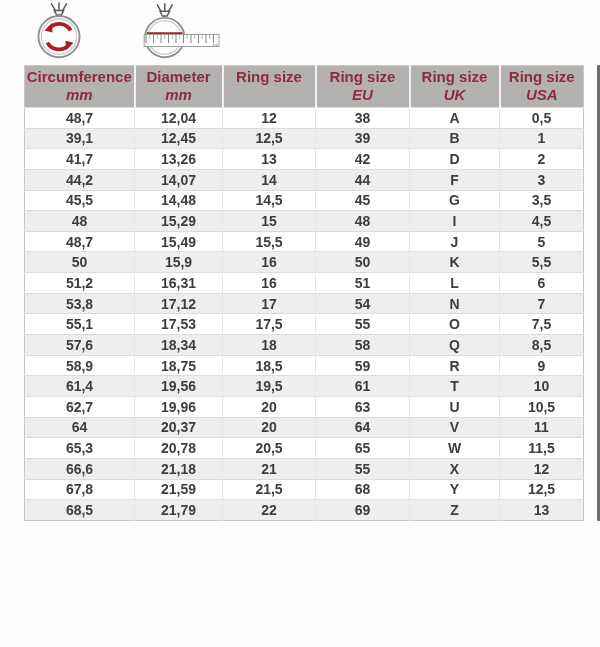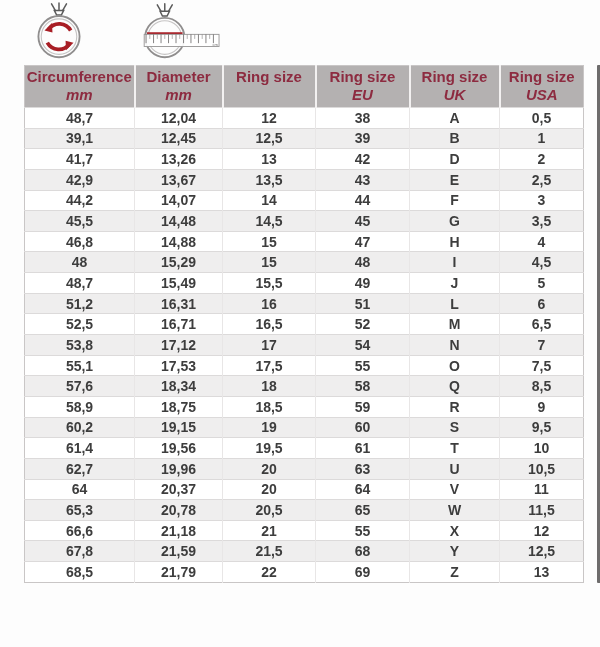--- a/index.html
+++ b/index.html
@@ -164,84 +164,68 @@
   </tr>
           <tr>
     <td>41,7</td>
     <td>13,26</td>
     <td>13</td>
     <td>42</td>
     <td>D</td>
     <td>2</td>
   </tr>
           <tr>
-    <td>42,9</td>
-    <td>13,67</td>
-    <td>13,5</td>
-    <td>43</td>
-    <td>E</td>
-    <td>2,5</td>
-  </tr>
-          <tr>
     <td>44,2</td>
     <td>14,07</td>
     <td>14</td>
     <td>44</td>
     <td>F</td>
     <td>3</td>
   </tr>
           <tr>
     <td>45,5</td>
     <td>14,48</td>
     <td>14,5</td>
     <td>45</td>
     <td>G</td>
     <td>3,5</td>
   </tr>
           <tr>
-    <td>46,8</td>
-    <td>14,88</td>
-    <td>15</td>
-    <td>47</td>
-    <td>H</td>
-    <td>4</td>
-  </tr>
-          <tr>
     <td>48</td>
     <td>15,29</td>
     <td>15</td>
     <td>48</td>
     <td>I</td>
     <td>4,5</td>
   </tr>
           <tr>
     <td>48,7</td>
     <td>15,49</td>
     <td>15,5</td>
     <td>49</td>
     <td>J</td>
     <td>5</td>
   </tr>
           <tr>
+    <td>50</td>
+    <td>15,9</td>
+    <td>16</td>
+    <td>50</td>
+    <td>K</td>
+    <td>5,5</td>
+  </tr>
+          <tr>
     <td>51,2</td>
     <td>16,31</td>
     <td>16</td>
     <td>51</td>
     <td>L</td>
     <td>6</td>
   </tr>
           <tr>
-    <td>52,5</td>
-    <td>16,71</td>
-    <td>16,5</td>
-    <td>52</td>
-    <td>M</td>
-    <td>6,5</td>
-  </tr>
-          <tr>
     <td>53,8</td>
     <td>17,12</td>
     <td>17</td>
     <td>54</td>
     <td>N</td>
     <td>7</td>
   </tr>
           <tr>
     <td>55,1</td>
     <td>17,53</td>
@@ -260,28 +244,20 @@
   </tr>
           <tr>
     <td>58,9</td>
     <td>18,75</td>
     <td>18,5</td>
     <td>59</td>
     <td>R</td>
     <td>9</td>
   </tr>
           <tr>
-    <td>60,2</td>
-    <td>19,15</td>
-    <td>19</td>
-    <td>60</td>
-    <td>S</td>
-    <td>9,5</td>
-  </tr>
-          <tr>
     <td>61,4</td>
     <td>19,56</td>
     <td>19,5</td>
     <td>61</td>
     <td>T</td>
     <td>10</td>
   </tr>
           <tr>
     <td>62,7</td>
     <td>19,96</td>

